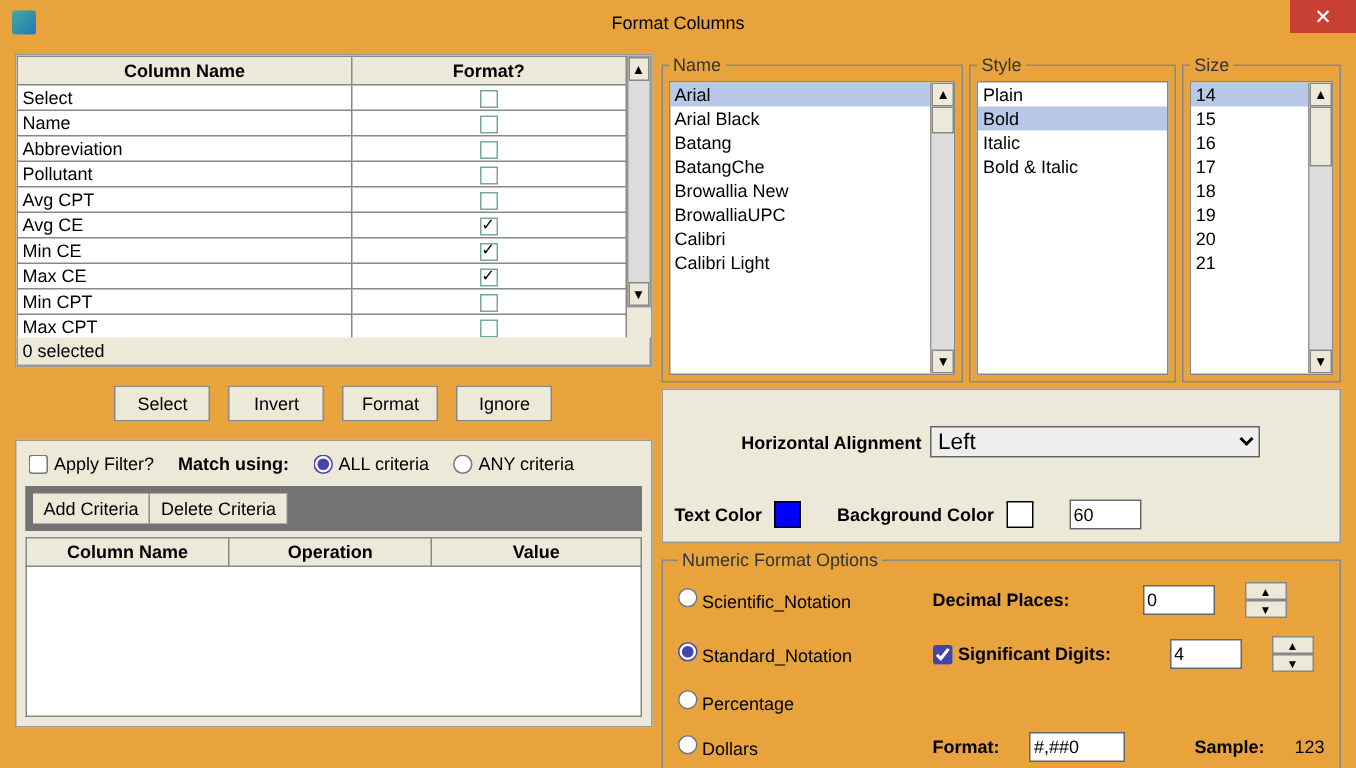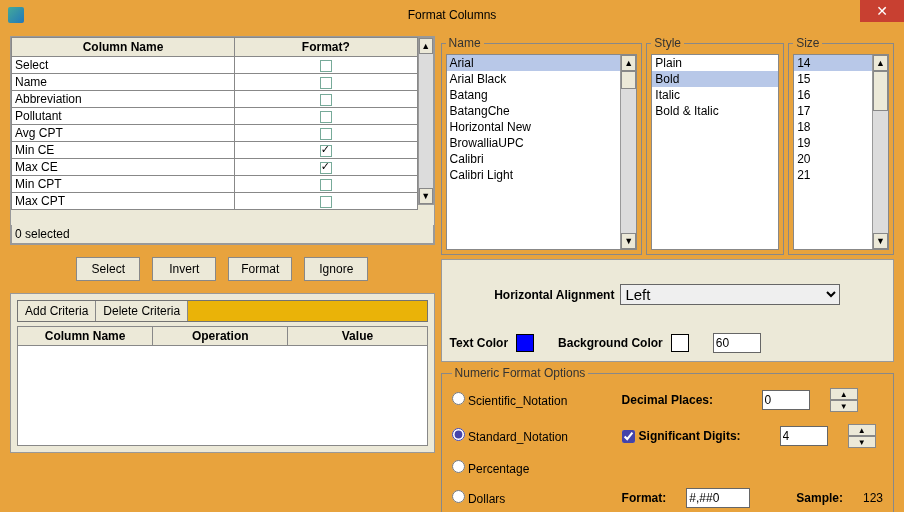--- a/index.html
+++ b/index.html
@@ -93,20 +93,24 @@
               </tr>
               <tr>
                 <td>Pollutant</td>
                 <td class="chk"><span class="cbox"></span></td>
               </tr>
               <tr>
                 <td>Avg CPT</td>
                 <td class="chk"><span class="cbox"></span></td>
               </tr>
               <tr>
+                <td>Avg CE</td>
+                <td class="chk"><span class="cbox checked"></span></td>
+              </tr>
+              <tr>
                 <td>Min CE</td>
                 <td class="chk"><span class="cbox checked"></span></td>
               </tr>
               <tr>
                 <td>Max CE</td>
                 <td class="chk"><span class="cbox checked"></span></td>
               </tr>
               <tr>
                 <td>Min CPT</td>
                 <td class="chk"><span class="cbox"></span></td>
@@ -128,21 +132,36 @@
     </div>
 
     <div class="btnrow">
       <button class="btn">Select</button>
       <button class="btn">Invert</button>
       <button class="btn">Format</button>
       <button class="btn">Ignore</button>
     </div>
 
     <div class="panel filterpanel">
-      <div style="display:flex;gap:0;border:1px solid #737373;background:#eab308;">
+      <div class="filterrow1">
+        <label>
+            <input type="checkbox" class="std" style=""> 
+            <span>Apply Filter?</span>
+          </label>
+        <strong>Match using:</strong>
+        <label>
+            <input type="radio" name="crit" checked="" style=""> 
+            <span>ALL criteria</span>
+          </label>
+        <label>
+            <input type="radio" name="crit" style=""> 
+            <span>ANY criteria</span>
+          </label>
+      </div>
+      <div style="display:flex;gap:0;border:5px solid #737373;background:#737373;">
         <button class="smbtn" style="border:none;border-right:1px solid #888">Add Criteria</button>
         <button class="smbtn" style="border:none;border-right:1px solid #888">Delete Criteria</button>
         <div style="flex:1"></div>
       </div>
       <table class="filtertbl">
         <thead>
             <tr>
           <th style="width:33%">Column Name</th>
           <th style="width:33%">Operation</th>
           <th>Value</th>
@@ -155,21 +174,21 @@
 
   <div class="rightcol">
     <div class="fontsrow">
       <fieldset style="flex:1.2">
         <legend>Name</legend>
         <div class="listbox" id="fontlist">
           <div class="item selected">Arial</div>
             <div class="item">Arial Black</div>
             <div class="item">Batang</div>
             <div class="item">BatangChe</div>
-            <div class="item">Horizontal New</div>
+            <div class="item">Browallia New</div>
             <div class="item">BrowalliaUPC</div>
             <div class="item">Calibri</div>
             <div class="item">Calibri Light</div>
             <div class="vbar">
             <div class="arr">▲</div>
             <div class="thumb" style="height:18px"></div>
             <div style="flex:1"></div>
             <div class="arr">▼</div>
           </div>
         </div>

